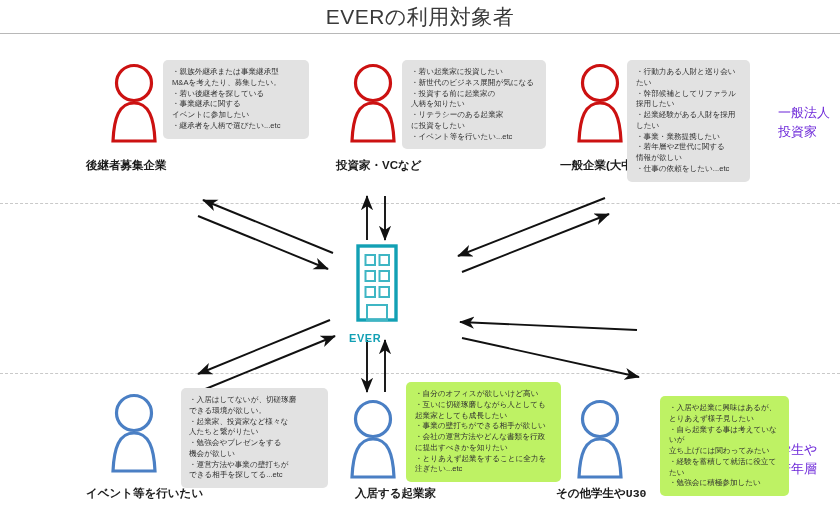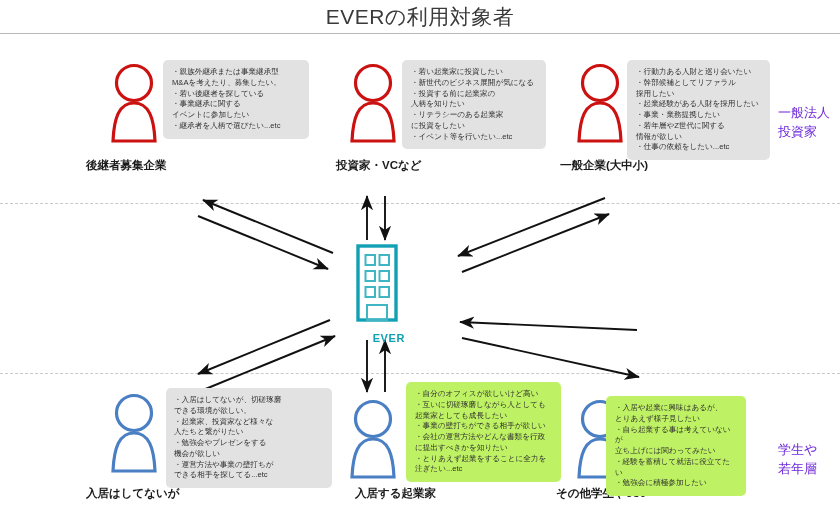--- a/index.html
+++ b/index.html
@@ -91,21 +91,21 @@
     white-space: pre-line;
   }
   .bubble.dark { background: #bef264; }
 
   
   .ever-wrap {
     position: absolute;
     left: 349px;
     top: 243px;
     width: 56px;
-    text-align: right;
+    text-align: left;
   }
   .ever-label {
     margin-top: 3px;
     font-size: 11px;
     font-weight: bold;
     color: #12a0b4;
     letter-spacing: 0.6px;
   }
 
   
@@ -203,37 +203,37 @@
   に投資をしたい
 ・イベント等を行いたい...etc</div>
   </div>
 
   <div class="persona">
     <svg class="person-icon" style="left:572px; top:62px;" viewBox="0 0 56 82">
       <circle cx="28" cy="21" r="17.5" fill="#fff" stroke="#cc1111" stroke-width="3.2"></circle>
       <path d="M28 41 C13 41 8 56 7 79 L49 79 C48 56 43 41 28 41 Z" fill="#fff" stroke="#cc1111" stroke-width="3.2"></path>
     </svg>
     <div class="persona-label" style="left:560px; top:158px;">一般企業(大中小)</div>
-    <div class="bubble" style="left:627px; top:60px; width:143px;">・行動力ある人財と巡り会いたい
+    <div class="bubble" style="left:627px; top:60px; width:123px;">・行動力ある人財と巡り会いたい
 ・幹部候補としてリファラル
   採用したい
 ・起業経験がある人財を採用したい
 ・事業・業務提携したい
 ・若年層やZ世代に関する
   情報が欲しい
 ・仕事の依頼をしたい...etc</div>
   </div>
 
   <div class="persona">
     <svg class="person-icon" style="left:106px; top:392px;" viewBox="0 0 56 82">
       <circle cx="28" cy="21" r="17.5" fill="#fff" stroke="#4a7fc4" stroke-width="3.2"></circle>
       <path d="M28 41 C13 41 8 56 7 79 L49 79 C48 56 43 41 28 41 Z" fill="#fff" stroke="#4a7fc4" stroke-width="3.2"></path>
     </svg>
-    <div class="persona-label" style="left:86px; top:486px;">入居はしてないが</div>
-    <div class="bubble" style="left:166px; top:388px; width:166px;padding-left:8px;">・入居はしてないが、切磋琢磨
+    <div class="persona-label" style="left:86px; top:486px;">イベント等を行いたい</div>
+    <div class="bubble" style="left:181px; top:388px; width:147px;padding-left:8px;">・入居はしてないが、切磋琢磨
   できる環境が欲しい。
 ・起業家、投資家など様々な
   人たちと繋がりたい
 ・勉強会やプレゼンをする
   機会が欲しい
 ・運営方法や事業の壁打ちが
   できる相手を探してる...etc</div>
   </div>
 
   <div class="persona">
@@ -251,21 +251,21 @@
 ・とりあえず起業をすることに全力を
   注ぎたい...etc</div>
   </div>
 
   <div class="persona">
     <svg class="person-icon" style="left:572px; top:398px;" viewBox="0 0 56 82">
       <circle cx="28" cy="21" r="17.5" fill="#fff" stroke="#4a7fc4" stroke-width="3.2"></circle>
       <path d="M28 41 C13 41 8 56 7 79 L49 79 C48 56 43 41 28 41 Z" fill="#fff" stroke="#4a7fc4" stroke-width="3.2"></path>
     </svg>
     <div class="persona-label" style="left:556px; top:486px;font-family:Liberation Mono, monospace;">その他学生やU30</div>
-    <div class="bubble dark" style="left:606px; top:396px; width:140px;">・入居や起業に興味はあるが、
+    <div class="bubble dark" style="left:660px; top:396px; width:129px;">・入居や起業に興味はあるが、
   とりあえず様子見したい
 ・自ら起業する事は考えていないが
   立ち上げには関わってみたい
 ・経験を蓄積して就活に役立てたい
 ・勉強会に積極参加したい</div>
   </div>
 
 </div>
 
 </body></html>

